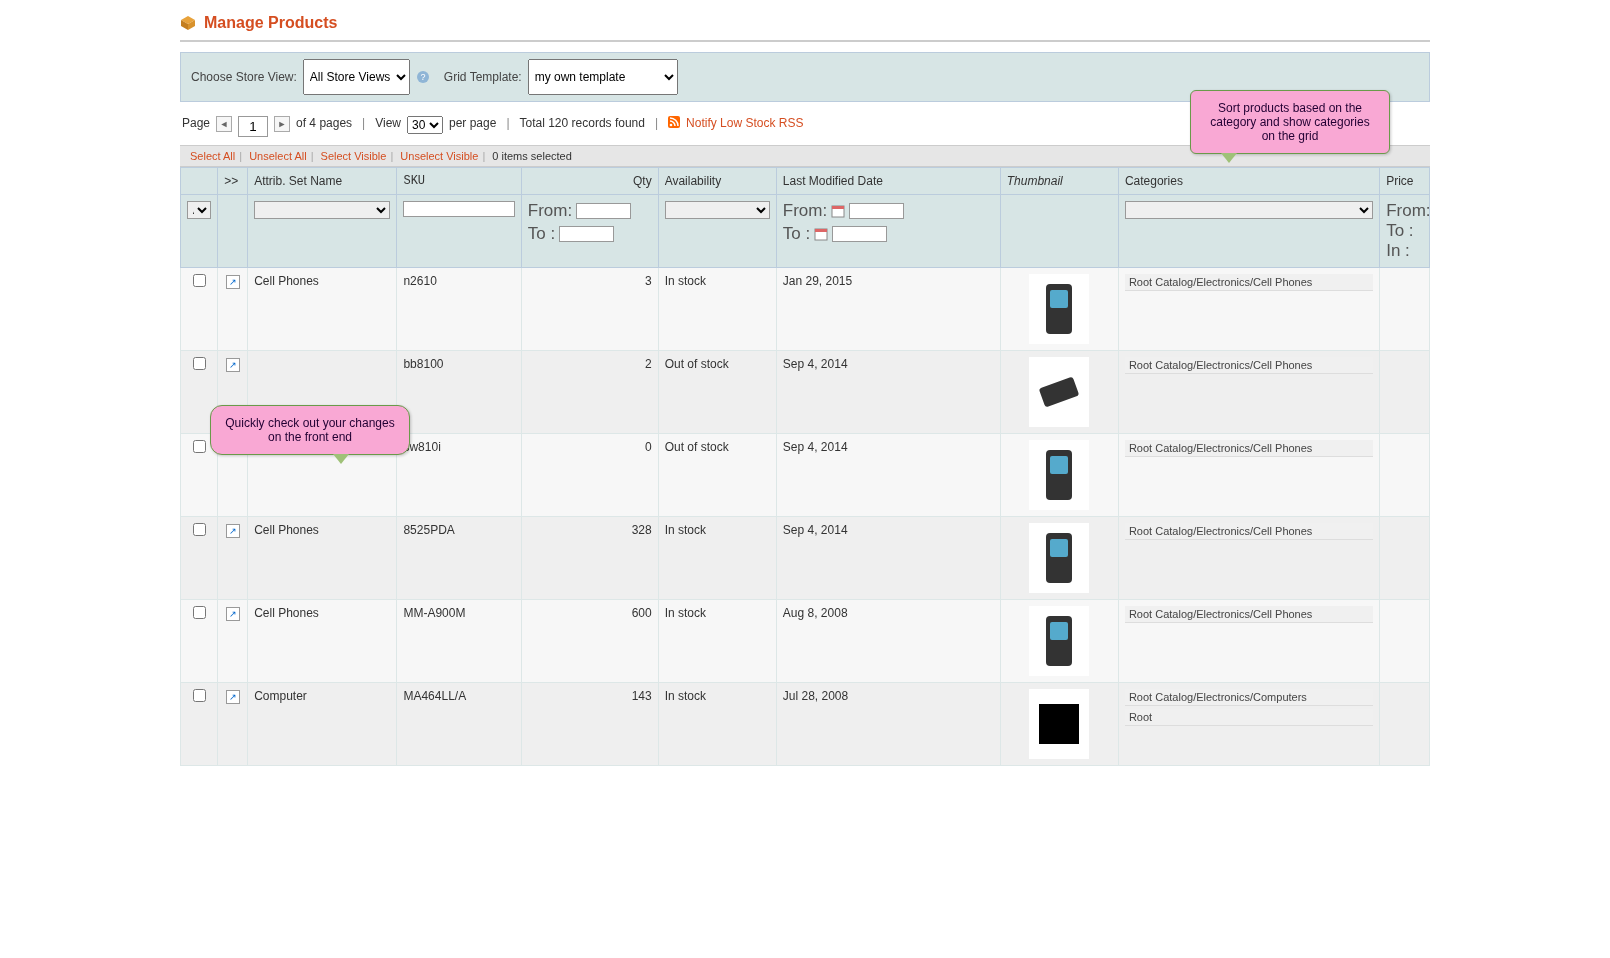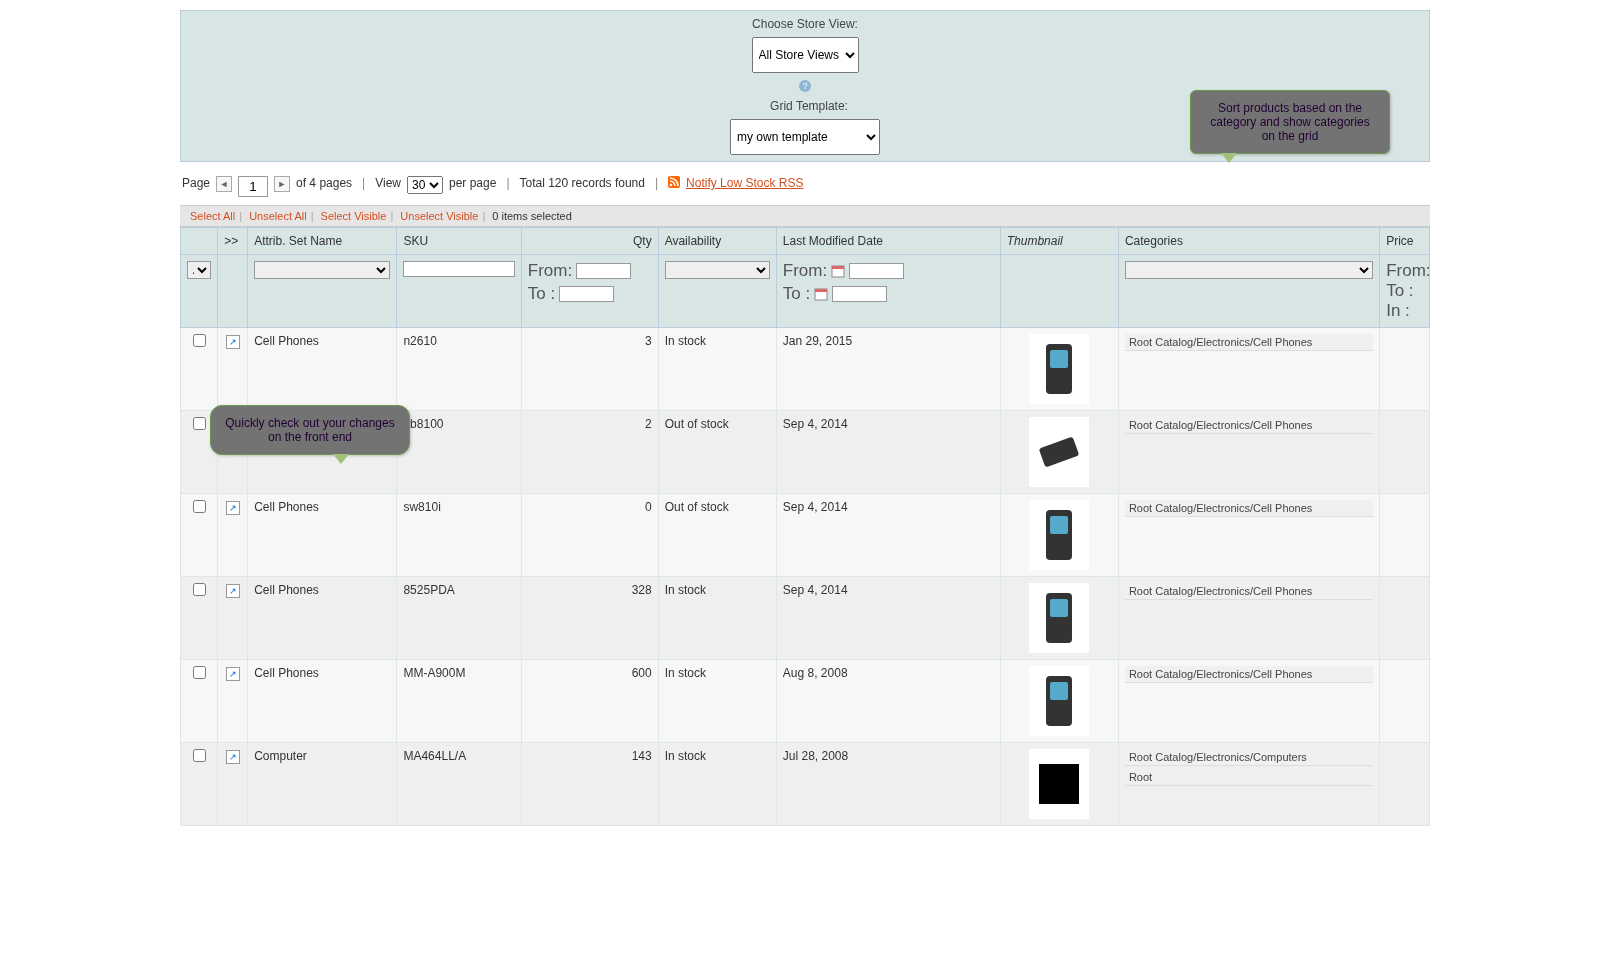--- a/index.html
+++ b/index.html
@@ -1,76 +1,86 @@
 <!DOCTYPE html>
 <html><head>
 <meta charset="utf-8">
 <style>
 * { box-sizing: border-box; margin: 0; padding: 0; }
 body { font-family: Arial, Helvetica, sans-serif; font-size: 12px; color: #2f2f2f; background: #fff; padding: 10px 180px; }
 .page-title { display: flex; align-items: center; gap: 8px; padding: 4px 0 8px; border-bottom: 2px solid #ccc; margin-bottom: 10px; }
 .page-title-icon { width: 16px; height: 16px; }
 .page-title h3 { color: #d54e21; font-size: 16px; font-weight: bold; }
 
-.toolbar { background: #d7e5e5; border: 1px solid #bcd; padding: 6px 10px; font-size: 12px; color: #444; display: flex; align-items: center; gap: 6px; margin-bottom: 10px; flex-direction: column; }
+.toolbar { background: #d7e5e5; border: 1px solid #bcd; padding: 6px 10px; font-size: 12px; color: #444; display: flex; align-items: center; gap: 6px; margin-bottom: 10px; }
 .toolbar select { font-size: 12px; padding: 9px 2px; }
 .help-icon { width: 14px; height: 14px; display: inline-block; }
 
 .pager-row { display: flex; align-items: flex-start; gap: 6px; font-size: 12px; color: #333; padding: 4px 2px 8px; }
 .pager-row .pager-input { width: 30px; text-align: center; border: 1px solid #999; padding: 2px; }
 .pager-row select { font-size: 12px; }
 .pager-btn { width: 16px; height: 16px; border: 1px solid #aaa; background: #f6f6f6; display: inline-flex; align-items: center; justify-content: center; cursor: pointer; font-size: 9px; color: #666; }
 .sep { color: #888; padding: 0 4px; }
 .rss-icon { width: 12px; height: 12px; display: inline-block; }
-.link { color: #d54e21; text-decoration: underline; cursor: pointer; }
+.link { color: #d54e21; cursor: pointer; }
 
 .massaction { background: #e6e6e6; border-top: 1px solid #ccc; border-bottom: 1px solid #ccc; padding: 4px 10px; font-size: 11px; color: #333; }
 .massaction a { color: #d54e21; text-decoration: none; cursor: pointer; }
 .massaction .sep2 { color: #aaa; padding: 0 4px; }
 
 table.grid { width: 100%; border-collapse: collapse; table-layout: fixed; }
 table.grid th { background: #d7e5e5; border: 1px solid #bcd; padding: 6px 6px; text-align: left; font-weight: normal; font-size: 12px; color: #333; vertical-align: top; }
 table.grid td { border: 1px solid #dde7e7; padding: 6px 6px; font-size: 12px; color: #333; vertical-align: top; background: #f7f7f7; }
 table.grid tbody tr:nth-child(even) td { background: #efefef; }
 .filter-row td { background: #d7e5e5 !important; border-color: #bcd !important; vertical-align: top; }
 .filter-row select, .filter-row input { width: 100%; font-size: 11px; padding: 1px; border: 1px solid #999; }
 .range-label { font-size: 17px; color: #555; }
 .range-pair { display: flex; align-items: center; gap: 4px; margin-bottom: 3px; }
 .range-pair input { width: 55px; }
 .cal-icon { width: 14px; height: 14px; display: inline-block; }
 .col-check { width: 30px; text-align: center; }
 .col-expand { width: 24px; text-align: center; }
 .col-attrib { width: 120px; }
-.col-sku { width: 100px; }
+.col-sku { width: 100px; font-family: Liberation Mono, monospace; }
 .col-qty { width: 110px; text-align: right; }
 .col-avail { width: 95px; }
 .col-date { width: 180px; }
 .col-thumb { width: 95px; text-align: center; font-style: italic; }
 .col-cat { width: 210px; }
 .col-price { width: 40px; }
 .qty-cell { text-align: right; }
 .thumb-box { width: 60px; height: 70px; background: #fff; margin: 0 auto; display: flex; align-items: center; justify-content: center; }
 .phone-shape { width: 26px; height: 50px; background: #333; border-radius: 4px; position: relative; }
 .phone-shape::before { content: ""; position: absolute; top: 6px; left: 4px; right: 4px; height: 18px; background: #5ac; border-radius: 2px; }
 .phone-flip { width: 36px; height: 20px; background: #333; border-radius: 3px; transform: rotate(-20deg); }
 .phone-square { width: 40px; height: 40px; background: #000; }
 .cat-path { background: #f0f0f0; border-bottom: 1px solid #ddd; padding: 2px 4px; font-size: 11px; color: #444; margin-bottom: 3px; }
 .expand-link { width: 14px; height: 14px; border: 1px solid #999; background: #fff; display: inline-flex; align-items: center; justify-content: center; font-size: 9px; color: #06c; cursor: pointer; }
 
-.callout { position: absolute; background: #737373; border: 1px solid #6a9a4a; border-radius: 6px; padding: 10px 12px; font-size: 12px; color: #203; text-align: center; box-shadow: 1px 1px 3px rgba(0,0,0,0.2); max-width: 200px; }
+.callout { position: absolute; background: #f9a8d4; border: 1px solid #6a9a4a; border-radius: 6px; padding: 10px 12px; font-size: 12px; color: #203; text-align: center; box-shadow: 1px 1px 3px rgba(0,0,0,0.2); max-width: 200px; }
 .callout::after { content: ""; position: absolute; width: 0; height: 0; }
 .callout.tail-bl::after { bottom: -10px; left: 30px; border-left: 8px solid transparent; border-right: 8px solid transparent; border-top: 10px solid #9fc178; }
 .callout.tail-br::after { bottom: -10px; right: 60px; border-left: 8px solid transparent; border-right: 8px solid transparent; border-top: 10px solid #9fc178; }
 .wrapper { position: relative; }
 </style>
 </head>
 <body>
 
 <div class="wrapper">
 
+  <div class="page-title">
+    <span class="page-title-icon">
+      <svg viewBox="0 0 16 16" width="16" height="16">
+          <polygon points="8,1 15,5 8,9 1,5" fill="#e8a23a"></polygon>
+          <polygon points="1,5 8,9 8,15 1,11" fill="#c47e1f"></polygon>
+          <polygon points="15,5 8,9 8,15 15,11" fill="#d8922c"></polygon>
+        </svg>
+    </span>
+    <h3>Manage Products</h3>
+  </div>
 
   <div class="toolbar">
     <span>Choose Store View:</span>
     <select><option>All Store Views</option></select>
     <span class="help-icon">
       <svg viewBox="0 0 14 14" width="14" height="14">
           <circle cx="7" cy="7" r="6" fill="#8fb5d6"></circle>
           <text x="7" y="10" font-size="9" text-anchor="middle" fill="#fff">?</text>
         </svg>
     </span>

